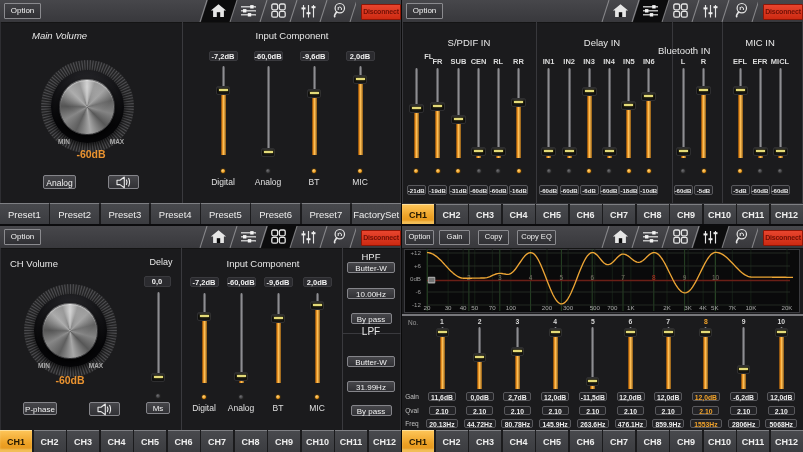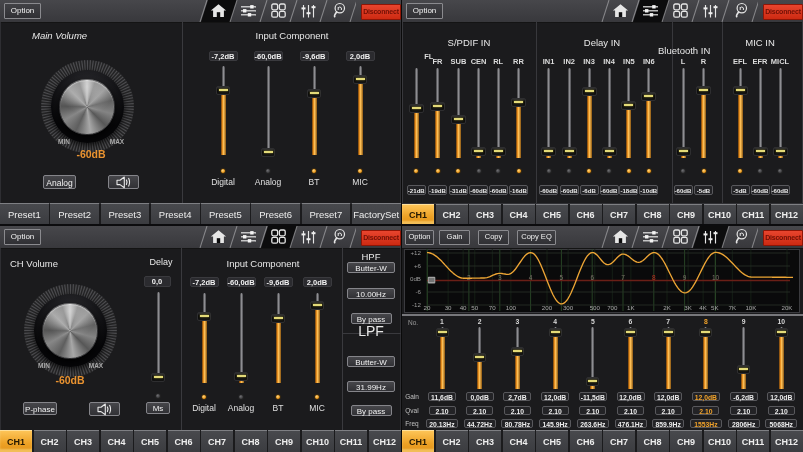--- a/index.html
+++ b/index.html
@@ -572,21 +572,21 @@
 <div style="left:315.5px;top:67px;width:3px;height:90px;background:linear-gradient(90deg,#3c3c3e,#8e8e92 50%,#48484c);border-radius:1.5px;"></div>
 <div style="left:314.5px;top:81.5px;width:5px;height:75.5px;background:linear-gradient(90deg,#6b3c0a,#e89122 30%,#ffc35a 52%,#8a5510);"></div>
 <div style="left:310.0px;top:75.0px;width:14px;height:9px;background:linear-gradient(#323234,#060606 40%,#141414);border:1px solid #2e2e30;border-radius:2px;box-sizing:border-box;"></div>
 <div style="left:312.5px;top:78.0px;width:9px;height:2px;background:#e3da78;box-shadow:0 0 2px #b0a540;"></div>
 <div style="left:314.0px;top:168.0px;width:6px;height:6px;border-radius:50%;background:radial-gradient(circle at 40% 35%,#ffd47e,#f09d1e 60%,#a8660c);border:1px solid #3a2a10;box-sizing:border-box;"></div>
 <div style="left:292.0px;top:177.0px;width:50px;text-align:center;font-size:8.5px;line-height:10.5px;color:#e0e0e0;">MIC</div>
 <div style="left:346.0px;top:24.5px;width:50px;text-align:center;font-size:9.5px;line-height:11.5px;color:#e8e8e8;">HPF</div>
 <div class="gbtn" style="left:347.0px;top:36.0px;width:48px;height:11px;line-height:11px;font-size:8px;">Butter-W</div>
 <div class="gbtn" style="left:347.0px;top:62.0px;width:48px;height:11px;line-height:11px;font-size:8px;">10.00Hz</div>
 <div class="gbtn" style="left:350.5px;top:86.5px;width:41px;height:11px;line-height:11px;font-size:8px;">By pass</div>
-<div style="left:346.0px;top:100px;width:50px;text-align:center;font-size:14px;line-height:11.5px;color:#e8e8e8;">LPF</div>
+<div style="left:346.0px;top:100px;width:50px;text-align:center;font-size:10px;line-height:11.5px;color:#e8e8e8;">LPF</div>
 <div class="gbtn" style="left:347.0px;top:130.0px;width:48px;height:11px;line-height:11px;font-size:8px;">Butter-W</div>
 <div class="gbtn" style="left:347.0px;top:155.0px;width:48px;height:11px;line-height:11px;font-size:8px;">31.99Hz</div>
 <div class="gbtn" style="left:350.5px;top:179.0px;width:41px;height:11px;line-height:11px;font-size:8px;">By pass</div>
 <div style="left:0.0px;top:204px;width:32.0px;height:22px;line-height:22px;text-align:center;background:linear-gradient(#fdc457,#eda125 60%,#e29217);border-top:1px solid #ffe09a;box-shadow:inset 0 -3px 2px rgba(255,225,140,.55);font-size:9px;font-weight:bold;color:#241802;box-sizing:border-box;">CH1</div>
 <div style="left:33.5px;top:204px;width:32.0px;height:22px;line-height:22px;text-align:center;background:linear-gradient(#48494d,#3b3c40);border-top:1px solid #7e7f83;font-size:9px;font-weight:bold;color:#eeeeee;box-sizing:border-box;">CH2</div>
 <div style="left:67.0px;top:204px;width:32.0px;height:22px;line-height:22px;text-align:center;background:linear-gradient(#48494d,#3b3c40);border-top:1px solid #7e7f83;font-size:9px;font-weight:bold;color:#eeeeee;box-sizing:border-box;">CH3</div>
 <div style="left:100.5px;top:204px;width:32.0px;height:22px;line-height:22px;text-align:center;background:linear-gradient(#48494d,#3b3c40);border-top:1px solid #7e7f83;font-size:9px;font-weight:bold;color:#eeeeee;box-sizing:border-box;">CH4</div>
 <div style="left:134.0px;top:204px;width:32.0px;height:22px;line-height:22px;text-align:center;background:linear-gradient(#48494d,#3b3c40);border-top:1px solid #7e7f83;font-size:9px;font-weight:bold;color:#eeeeee;box-sizing:border-box;">CH5</div>
 <div style="left:167.5px;top:204px;width:32.0px;height:22px;line-height:22px;text-align:center;background:linear-gradient(#48494d,#3b3c40);border-top:1px solid #7e7f83;font-size:9px;font-weight:bold;color:#eeeeee;box-sizing:border-box;">CH6</div>
 <div style="left:201.0px;top:204px;width:32.0px;height:22px;line-height:22px;text-align:center;background:linear-gradient(#48494d,#3b3c40);border-top:1px solid #7e7f83;font-size:9px;font-weight:bold;color:#eeeeee;box-sizing:border-box;">CH7</div>

